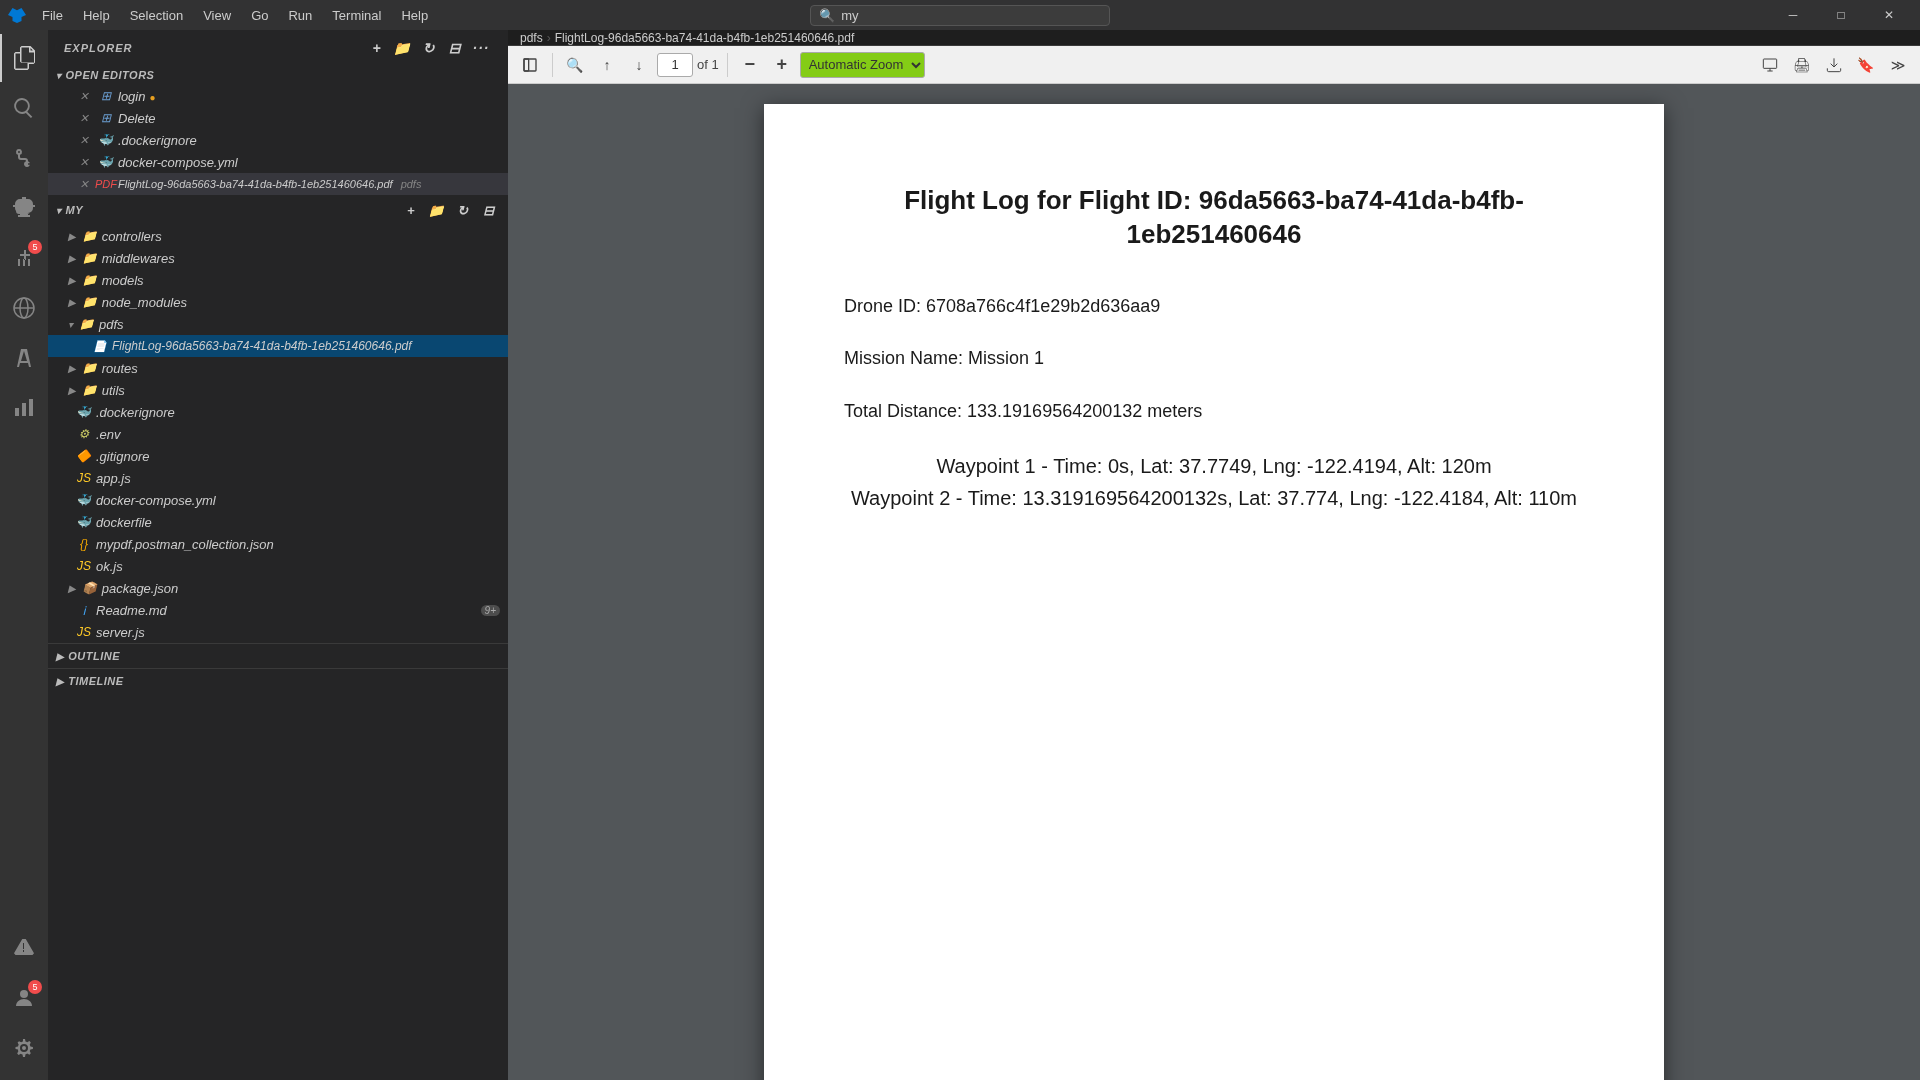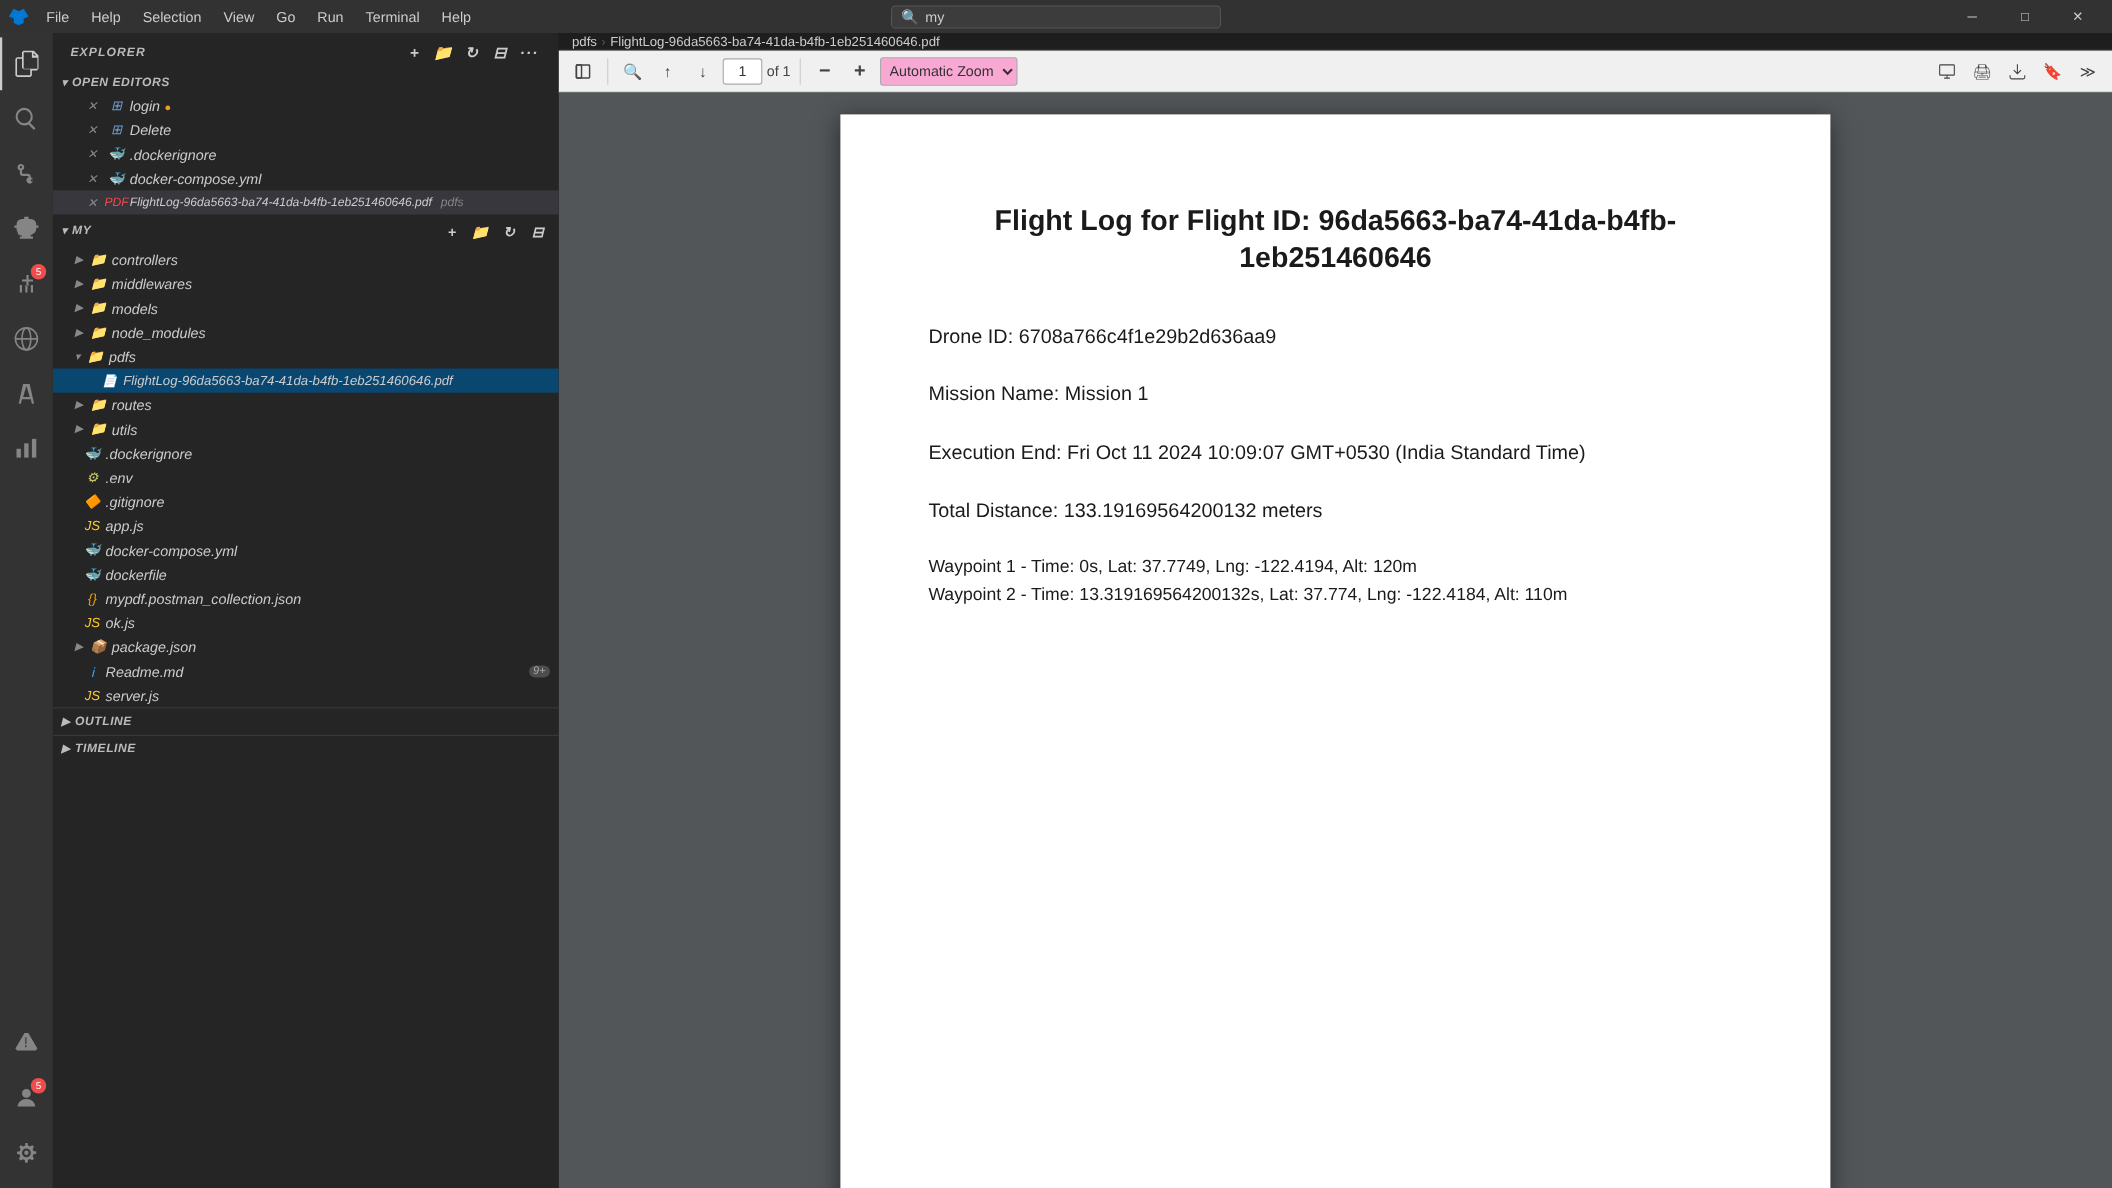--- a/index.html
+++ b/index.html
@@ -276,21 +276,21 @@
       width: 1px;
       height: 24px;
       background: #ccc;
       margin: 0 4px;
     }
     .pdf-zoom-select {
       height: 26px;
       border: 1px solid #aaa;
       border-radius: 3px;
       font-size: 13px;
-      background: #f9a8d4;
+      background: #84cc16;
       color: #333;
       padding: 0 4px;
     }
     .pdf-toolbar-right {
       margin-left: auto;
       display: flex;
       gap: 4px;
     }
 
     
@@ -326,23 +326,24 @@
       margin-bottom: 24px;
     }
     .pdf-waypoints-title {
       font-size: 18px;
       color: #1a1a1a;
       text-decoration: underline;
       font-weight: normal;
       margin-bottom: 8px;
     }
     .pdf-waypoint-item {
-      font-size: 16px;
+      font-size: 20px;
       color: #1a1a1a;
       line-height: 1.6;
+      text-align: center;
     }
 
     
     .outline-section {
       border-top: 1px solid #3a3a3a;
       padding: 2px 0;
     }
   </style>
 </head>
 <body>
@@ -665,21 +666,20 @@
           <button class="pdf-toolbar-btn">≫</button>
         </div>
       </div>
 
       <div class="pdf-content">
         <div class="pdf-page">
           <div class="pdf-title">Flight Log for Flight ID: 96da5663-ba74-41da-b4fb-1eb251460646</div>
           <div class="pdf-body">
             <div class="pdf-section">Drone ID: 6708a766c4f1e29b2d636aa9</div>
             <div class="pdf-section">Mission Name: Mission 1</div>
-            <div class="pdf-section">Execution End: Fri Oct 11 2024 10:09:07 GMT+0530 (India Standard Time)</div>
             <div class="pdf-section">Total Distance: 133.19169564200132 meters</div>
             <div style="margin-top:24px;">
               <div class="pdf-waypoint-item">Waypoint 1 - Time: 0s, Lat: 37.7749, Lng: -122.4194, Alt: 120m</div>
               <div class="pdf-waypoint-item">Waypoint 2 - Time: 13.319169564200132s, Lat: 37.774, Lng: -122.4184, Alt: 110m</div>
             </div>
           </div>
         </div>
       </div>
     </div>
 

